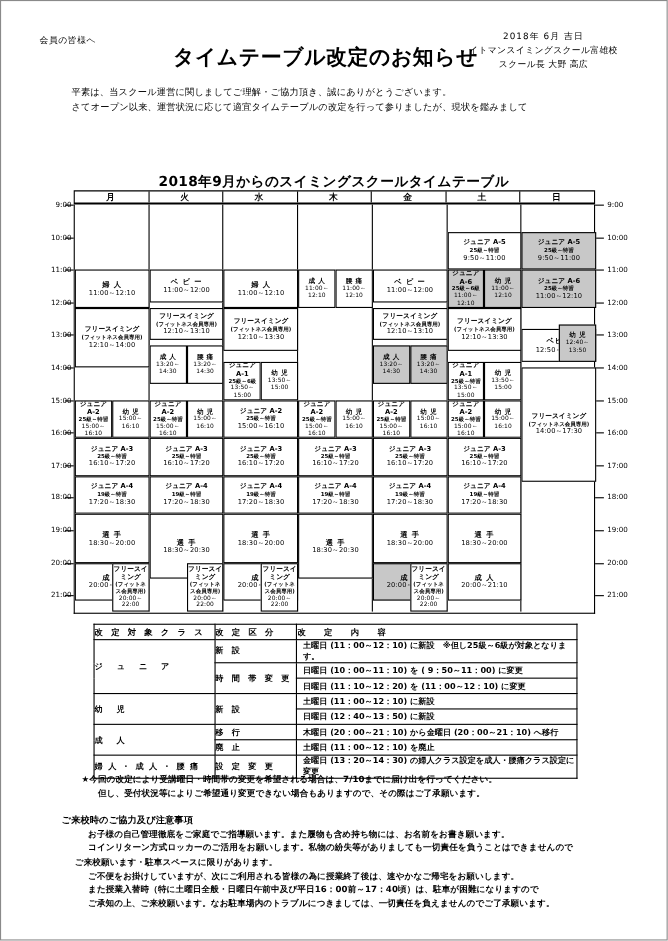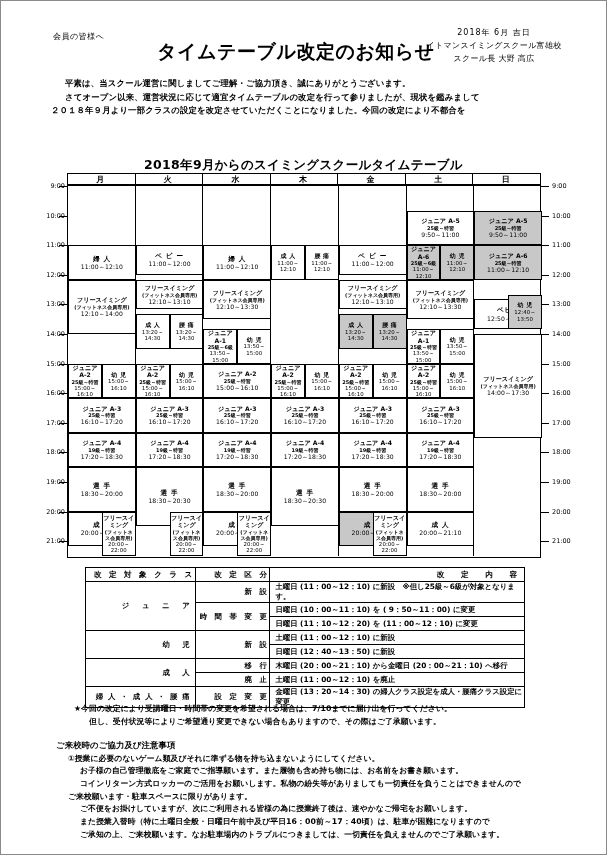--- a/index.html
+++ b/index.html
@@ -13,32 +13,32 @@
   .page{
     position:absolute;left:0;top:0;width:607px;height:855px;
     box-sizing:border-box;
     border:1px solid #8a8a8a;
     background:#fff;
   }
   .inner{position:absolute;left:0;top:0;width:605px;height:853px;}
 
   
   .hdr{position:absolute;left:0;top:22px;width:605px;height:56px;}
-  .hdr-left{position:absolute;left:52px;top:8px;font-size:8px;letter-spacing:.5px;}
+  .hdr-left{position:absolute;left:35px;top:8px;font-size:8px;letter-spacing:.5px;}
   .hdr-title{
     position:absolute;left:150px;top:16px;width:290px;text-align:center;
     font-size:19px;font-weight:bold;letter-spacing:.5px;
   }
   .hdr-right{position:absolute;right:22px;top:3px;text-align:center;width:180px;}
   .hdr-right div{font-size:8px;line-height:1.65;letter-spacing:.3px;}
   .hdr-right .r1{letter-spacing:1px;}
 
   
   .intro{position:absolute;left:50px;top:76px;width:520px;}
-  .intro p{margin:0;font-size:8.4px;line-height:1.62;font-weight:bold;letter-spacing:.15px;}
+  .intro p{margin:0;font-size:8.4px;line-height:1.62;font-weight:normal;letter-spacing:.15px;}
   .intro p.ind{text-indent:14px;}
 
   
   .tt-title{
     position:absolute;left:0;top:156px;width:605px;text-align:center;
     font-size:12.5px;font-weight:bold;letter-spacing:.3px;
   }
 
   
   .tt{position:absolute;left:33px;top:172px;width:540px;height:385px;}
@@ -78,21 +78,21 @@
   .cell.sm .nm{font-size:6px;letter-spacing:.3px;}
   .cell.sm .tm{font-size:5.4px;}
   .cell.sm .sub{font-size:4.7px;}
   .cell.gray{background:#c8c8c8;}
   .cell.free .nm{font-size:6.1px;letter-spacing:0;}
   .cell.free .sub{font-size:5px;}
 
   
   .rev{position:absolute;left:84px;top:566px;width:440px;border-collapse:collapse;}
   .rev td,.rev th{border:1px solid #000;font-size:7.4px;font-weight:bold;padding:0;height:13px;
-    text-align:right;letter-spacing:.2px;}
+    text-align:left;letter-spacing:.2px;}
   .rev td.l{text-align:left;padding-left:5px;letter-spacing:0;}
   .rev .hd{font-size:7.6px;letter-spacing:2.4px;}
   .rev .hd3{letter-spacing:7px;}
   .rev .sp{letter-spacing:5px;}
   .rev .sp2{letter-spacing:2.5px;}
 
   
   .notes{position:absolute;left:33px;top:702px;width:545px;}
   .notes p{margin:0;font-size:7.8px;font-weight:bold;line-height:1.62;letter-spacing:.1px;}
   .notes p.i1{padding-left:40px;}
@@ -113,21 +113,20 @@
     <div class="hdr-right">
       <div class="r1">2018年  6月  吉日</div>
       <div>イトマンスイミングスクール富雄校</div>
       <div>スクール長  大野  高広</div>
     </div>
   </div>
 
   <div class="intro">
     <p class="ind">平素は、当スクール運営に関しましてご理解・ご協力頂き、誠にありがとうございます。</p>
     <p class="ind">さてオープン以来、運営状況に応じて適宜タイムテーブルの改定を行って参りましたが、現状を鑑みまして</p>
-    <p>２０１８年９月より一部クラスの設定を改定させていただくことになりました。今回の改定により不都合を</p>
   </div>
 
   <div class="tt-title">2018年9月からのスイミングスクールタイムテーブル</div>
 
   <div class="tt">
     <div class="axis l" id="axis-left">
           <div class="tick" style="top: 8px;">9:00</div>
           <div class="tick" style="top: 37.6px;">10:00</div>
           <div class="tick" style="top: 67.2px;">11:00</div>
           <div class="tick" style="top: 96.8px;">12:00</div>
@@ -511,21 +510,20 @@
             <td class="sp2" rowspan="1">設 定 変 更</td>
             <td class="l">金曜日 (13：20～14：30) の婦人クラス設定を成人・腰痛クラス設定に変更</td>
           </tr>
         </tbody>
   </table>
 
   <div class="notes">
     <p class="i1">★今回の改定により受講曜日・時間帯の変更を希望される場合は、7/10までに届け出を行ってください。</p>
     <p class="i2">但し、受付状況等によりご希望通り変更できない場合もありますので、その際はご了承願います。</p>
     <p class="hd">ご来校時のご協力及び注意事項</p>
-    <p class="n1">①授業に必要のないゲーム類及びそれに準ずる物を持ち込まないようにしてください。</p>
     <p class="n2">お子様の自己管理徹底をご家庭でご指導願います。また履物も含め持ち物には、お名前をお書き願います。</p>
     <p class="n2">コインリターン方式ロッカーのご活用をお願いします。私物の紛失等がありましても一切責任を負うことはできませんので</p>
     <p class="n1">ご来校願います・駐車スペースに限りがあります。</p>
     <p class="n2">ご不便をお掛けしていますが、次にご利用される皆様の為に授業終了後は、速やかなご帰宅をお願いします。</p>
     <p class="n2">また授業入替時（特に土曜日全般・日曜日午前中及び平日16：00前～17：40頃）は、駐車が困難になりますので</p>
     <p class="n2">ご承知の上、ご来校願います。なお駐車場内のトラブルにつきましては、一切責任を負えませんのでご了承願います。</p>
   </div>
 
  </div>
 </div>

